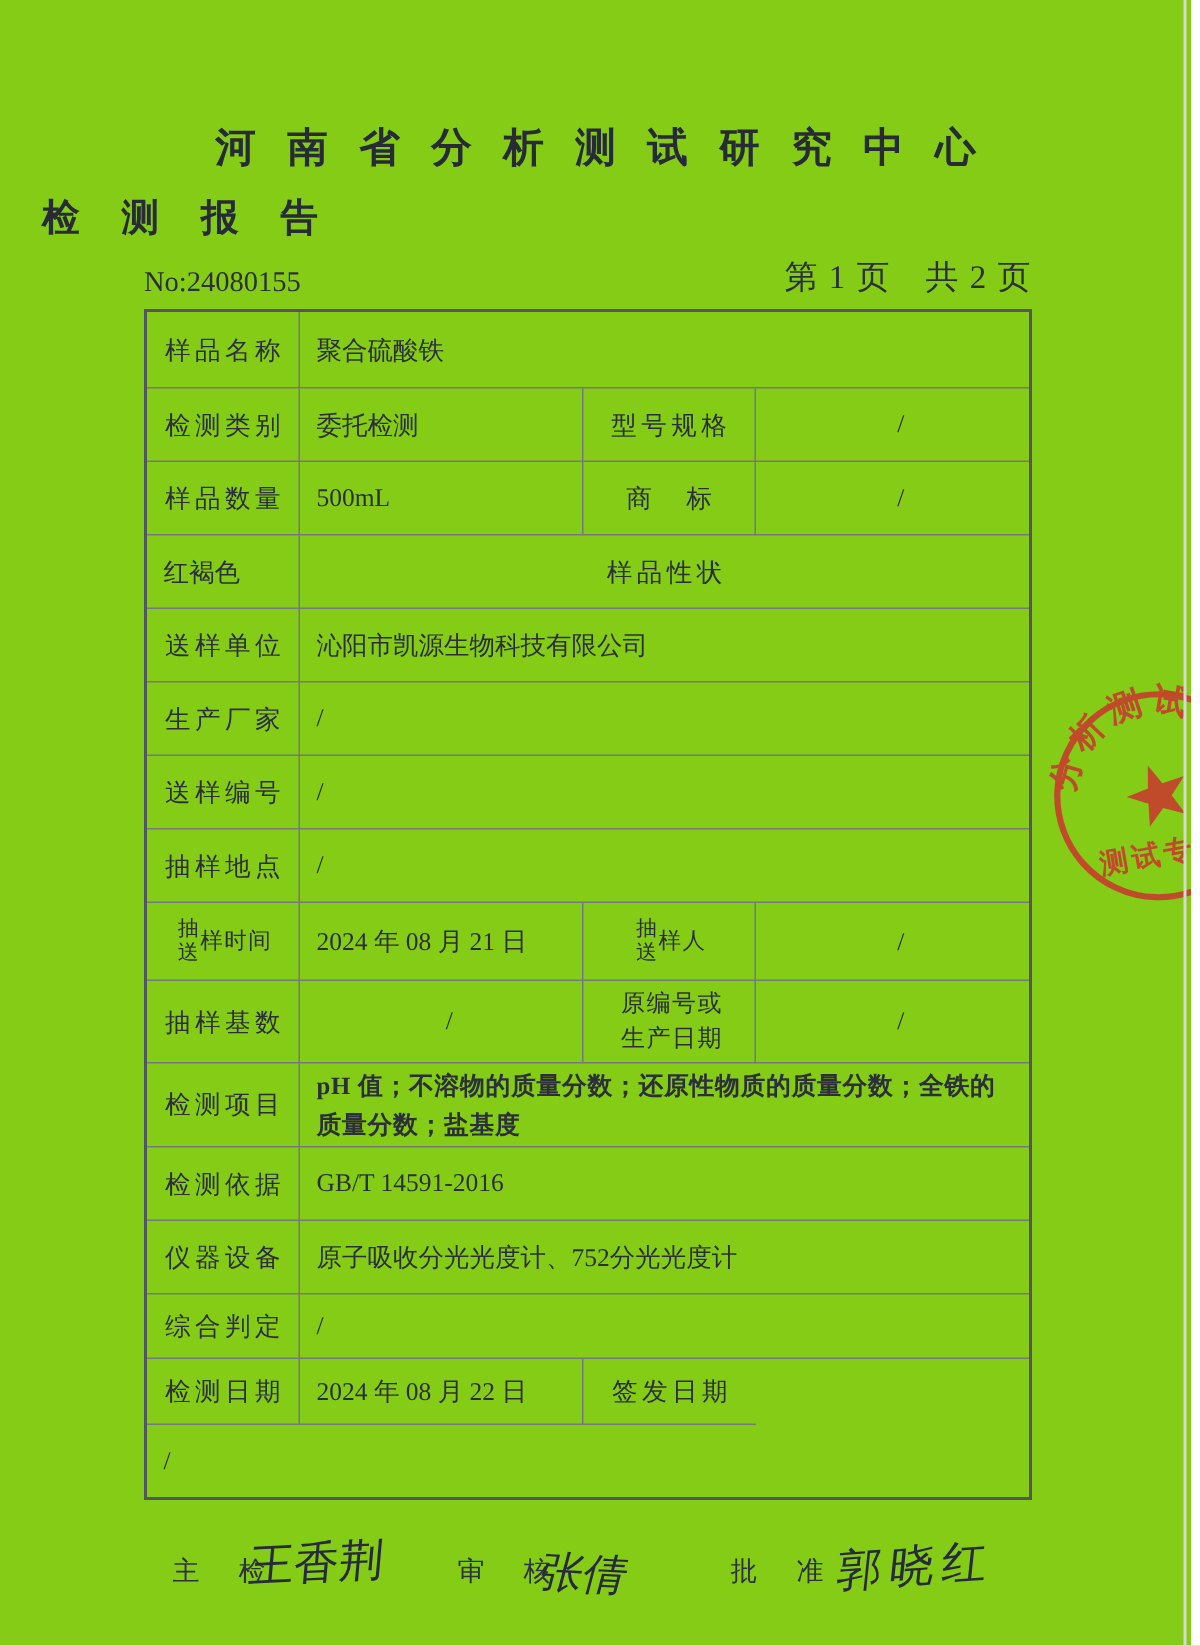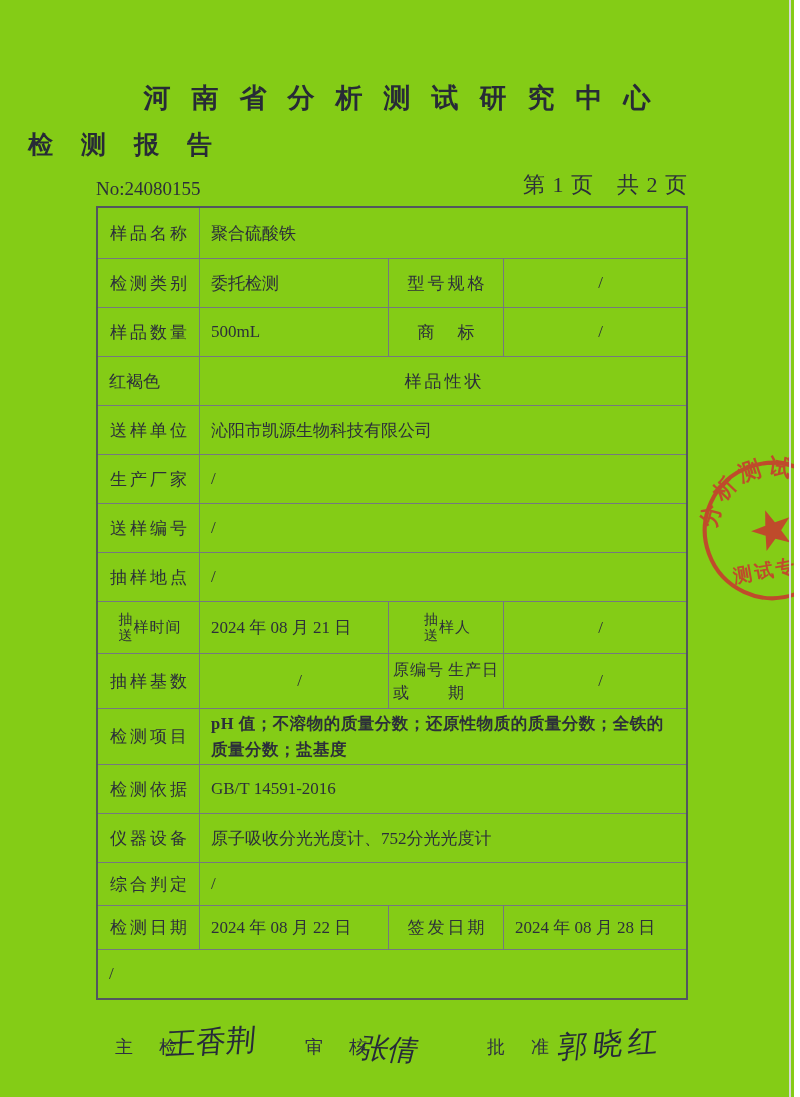--- a/index.html
+++ b/index.html
@@ -59,21 +59,21 @@
     overflow:hidden;
   }
   .trow:last-child .cell{border-bottom:none;}
   .trow .cell:last-child{border-right:none;}
   .lab{justify-content:center;letter-spacing:3px;padding-left:3px;}
   .val{padding-left:11px;}
   .val-center{justify-content:center;}
   .stackwrap{display:flex;align-items:center;gap:1px;}
   .stackcol{display:flex;flex-direction:column;font-size:14px;line-height:1.1;letter-spacing:0;}
   .stackrest{font-size:15px;letter-spacing:1px;}
-  .twolines{display:flex;align-items:center;font-size:16px;line-height:1.45;letter-spacing:1px;padding-left:1px;}
+  .twolines{display:flex;flex-direction:column;align-items:center;font-size:16px;line-height:1.45;letter-spacing:1px;padding-left:1px;}
   .longval{font-size:16.5px;line-height:1.55;padding:5px 12px 5px 11px;letter-spacing:0.5px;font-weight:bold;}
   
   .footer{position:absolute;left:0;top:1000px;width:794px;height:70px;margin-top:32px;}
   .sig-label{position:absolute;font-size:18px;letter-spacing:4px;color:#2e3140;}
   .sig{
     position:absolute;color:#262a3a;
     font-size:30px;white-space:nowrap;
   }
   .sig1{left:166px;top:-10px;transform:rotate(-3deg) skewX(-8deg);}
   .sig2{left:360px;top:-2px;font-size:29px;transform:rotate(3deg) skewX(-12deg);}
@@ -198,21 +198,20 @@
 
     <div class="trow tA h43">
       <div class="cell lab">综合判定</div>
       <div class="cell val">/</div>
     </div>
 
     <div class="trow tB h44">
       <div class="cell lab">检测日期</div>
       <div class="cell val">2024 年 08 月 22 日</div>
       <div class="cell lab">签发日期</div>
-      <div class="cell val">2024 年 08 月 28 日</div>
     </div>
 
     <div class="trow tA h48">
       <div class="cell val">/</div>
     </div>
 
   </div>
 
   <div class="footer">
     <span class="sig-label lbl1">主　检</span>

